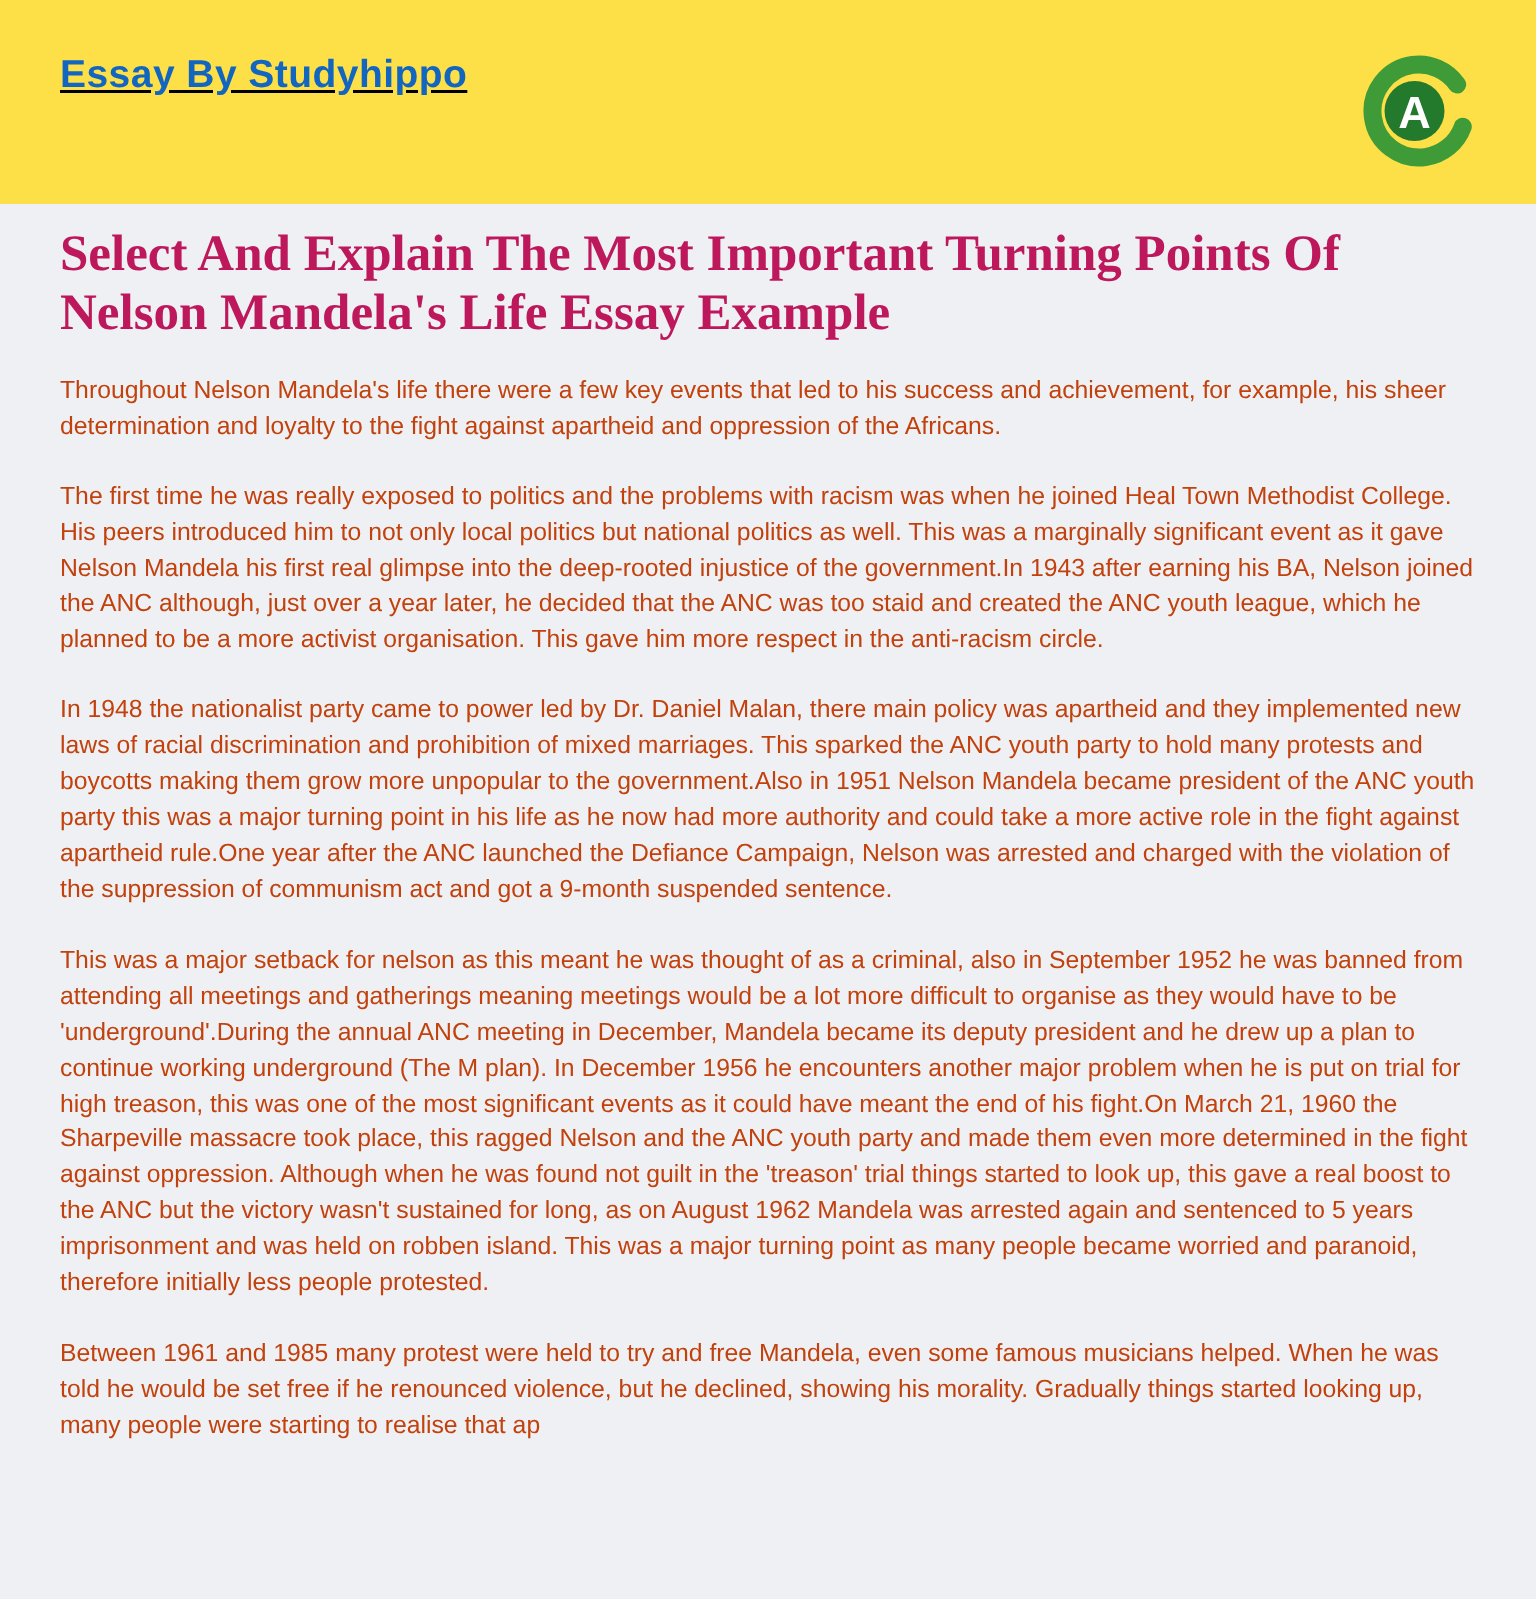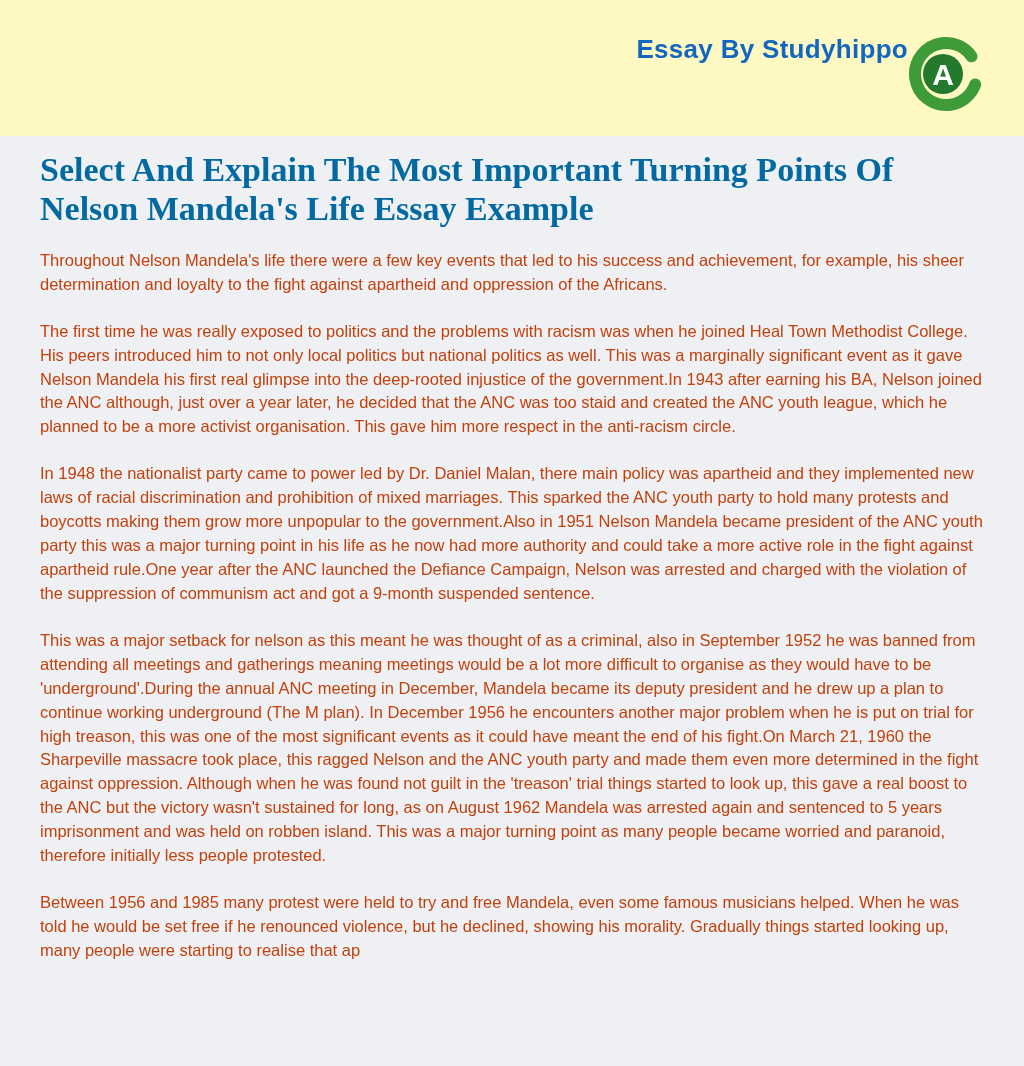--- a/index.html
+++ b/index.html
@@ -9,25 +9,26 @@
     background: #ffffff;
   }
   .page {
     width: 1024px;
     height: 1066px;
     margin: 0 auto;
     background: #eef0f3;
     overflow: hidden;
   }
   .site-header {
-    background: #fef9c3;
+    background: #fde047;
     padding: 34px 40px 24px 40px;
     display: flex;
-    justify-content: flex-end;
+    justify-content: space-between;
     align-items: flex-start;
+    text-decoration: underline;
   }
   .site-title {
     margin: 0;
     font-size: 26px;
     font-weight: 700;
     letter-spacing: 0.3px;
     color: #1266c0;
   }
   .site-url {
     display: block;
@@ -48,21 +49,21 @@
   }
   .content {
     padding: 14px 40px 0 40px;
   }
   .article-title {
     margin: 0 0 20px 0;
     font-family: "Liberation Serif", "DejaVu Serif", serif;
     font-weight: 700;
     font-size: 34px;
     line-height: 1.16;
-    color: #0369a1;
+    color: #be185d;
   }
   .article-body p {
     margin: 0 0 23px 0;
     font-size: 16.5px;
     line-height: 1.45;
     color: #c2410c;
   }
 </style>
 </head>
 <body>
@@ -82,17 +83,17 @@
     </div>
   </header>
 
   <main class="content">
     <h1 class="article-title">Select And Explain The Most Important Turning Points Of Nelson Mandela's Life Essay Example</h1>
     <div class="article-body">
       <p>Throughout Nelson Mandela's life there were a few key events that led to his success and achievement, for example, his sheer determination and loyalty to the fight against apartheid and oppression of the Africans.</p>
       <p>The first time he was really exposed to politics and the problems with racism was when he joined Heal Town Methodist College. His peers introduced him to not only local politics but national politics as well. This was a marginally significant event as it gave Nelson Mandela his first real glimpse into the deep-rooted injustice of the government.In 1943 after earning his BA, Nelson joined the ANC although, just over a year later, he decided that the ANC was too staid and created the ANC youth league, which he planned to be a more activist organisation. This gave him more respect in the anti-racism circle.</p>
       <p>In 1948 the nationalist party came to power led by Dr. Daniel Malan, there main policy was apartheid and they implemented new laws of racial discrimination and prohibition of mixed marriages. This sparked the ANC youth party to hold many protests and boycotts making them grow more unpopular to the government.Also in 1951 Nelson Mandela became president of the ANC youth party this was a major turning point in his life as he now had more authority and could take a more active role in the fight against apartheid rule.One year after the ANC launched the Defiance Campaign, Nelson was arrested and charged with the violation of the suppression of communism act and got a 9-month suspended sentence.</p>
       <p>This was a major setback for nelson as this meant he was thought of as a criminal, also in September 1952 he was banned from attending all meetings and gatherings meaning meetings would be a lot more difficult to organise as they would have to be 'underground'.During the annual ANC meeting in December, Mandela became its deputy president and he drew up a plan to continue working underground (The M plan). In December 1956 he encounters another major problem when he is put on trial for high treason, this was one of the most significant events as it could have meant the end of his fight.On March 21, 1960 the Sharpeville massacre took place, this ragged Nelson and the ANC youth party and made them even more determined in the fight against oppression. Although when he was found not guilt in the 'treason' trial things started to look up, this gave a real boost to the ANC but the victory wasn't sustained for long, as on August 1962 Mandela was arrested again and sentenced to 5 years imprisonment and was held on robben island. This was a major turning point as many people became worried and paranoid, therefore initially less people protested.</p>
-      <p>Between 1956 and 1985 many protest were held to try and free Mandela, even some famous musicians helped. When he was told he would be set free if he renounced violence, but he declined, showing his morality. Gradually things started looking up, many people were starting to realise that ap</p>
+      <p>Between 1961 and 1985 many protest were held to try and free Mandela, even some famous musicians helped. When he was told he would be set free if he renounced violence, but he declined, showing his morality. Gradually things started looking up, many people were starting to realise that ap</p>
     </div>
   </main>
 
 </div>
 
 </body></html>

